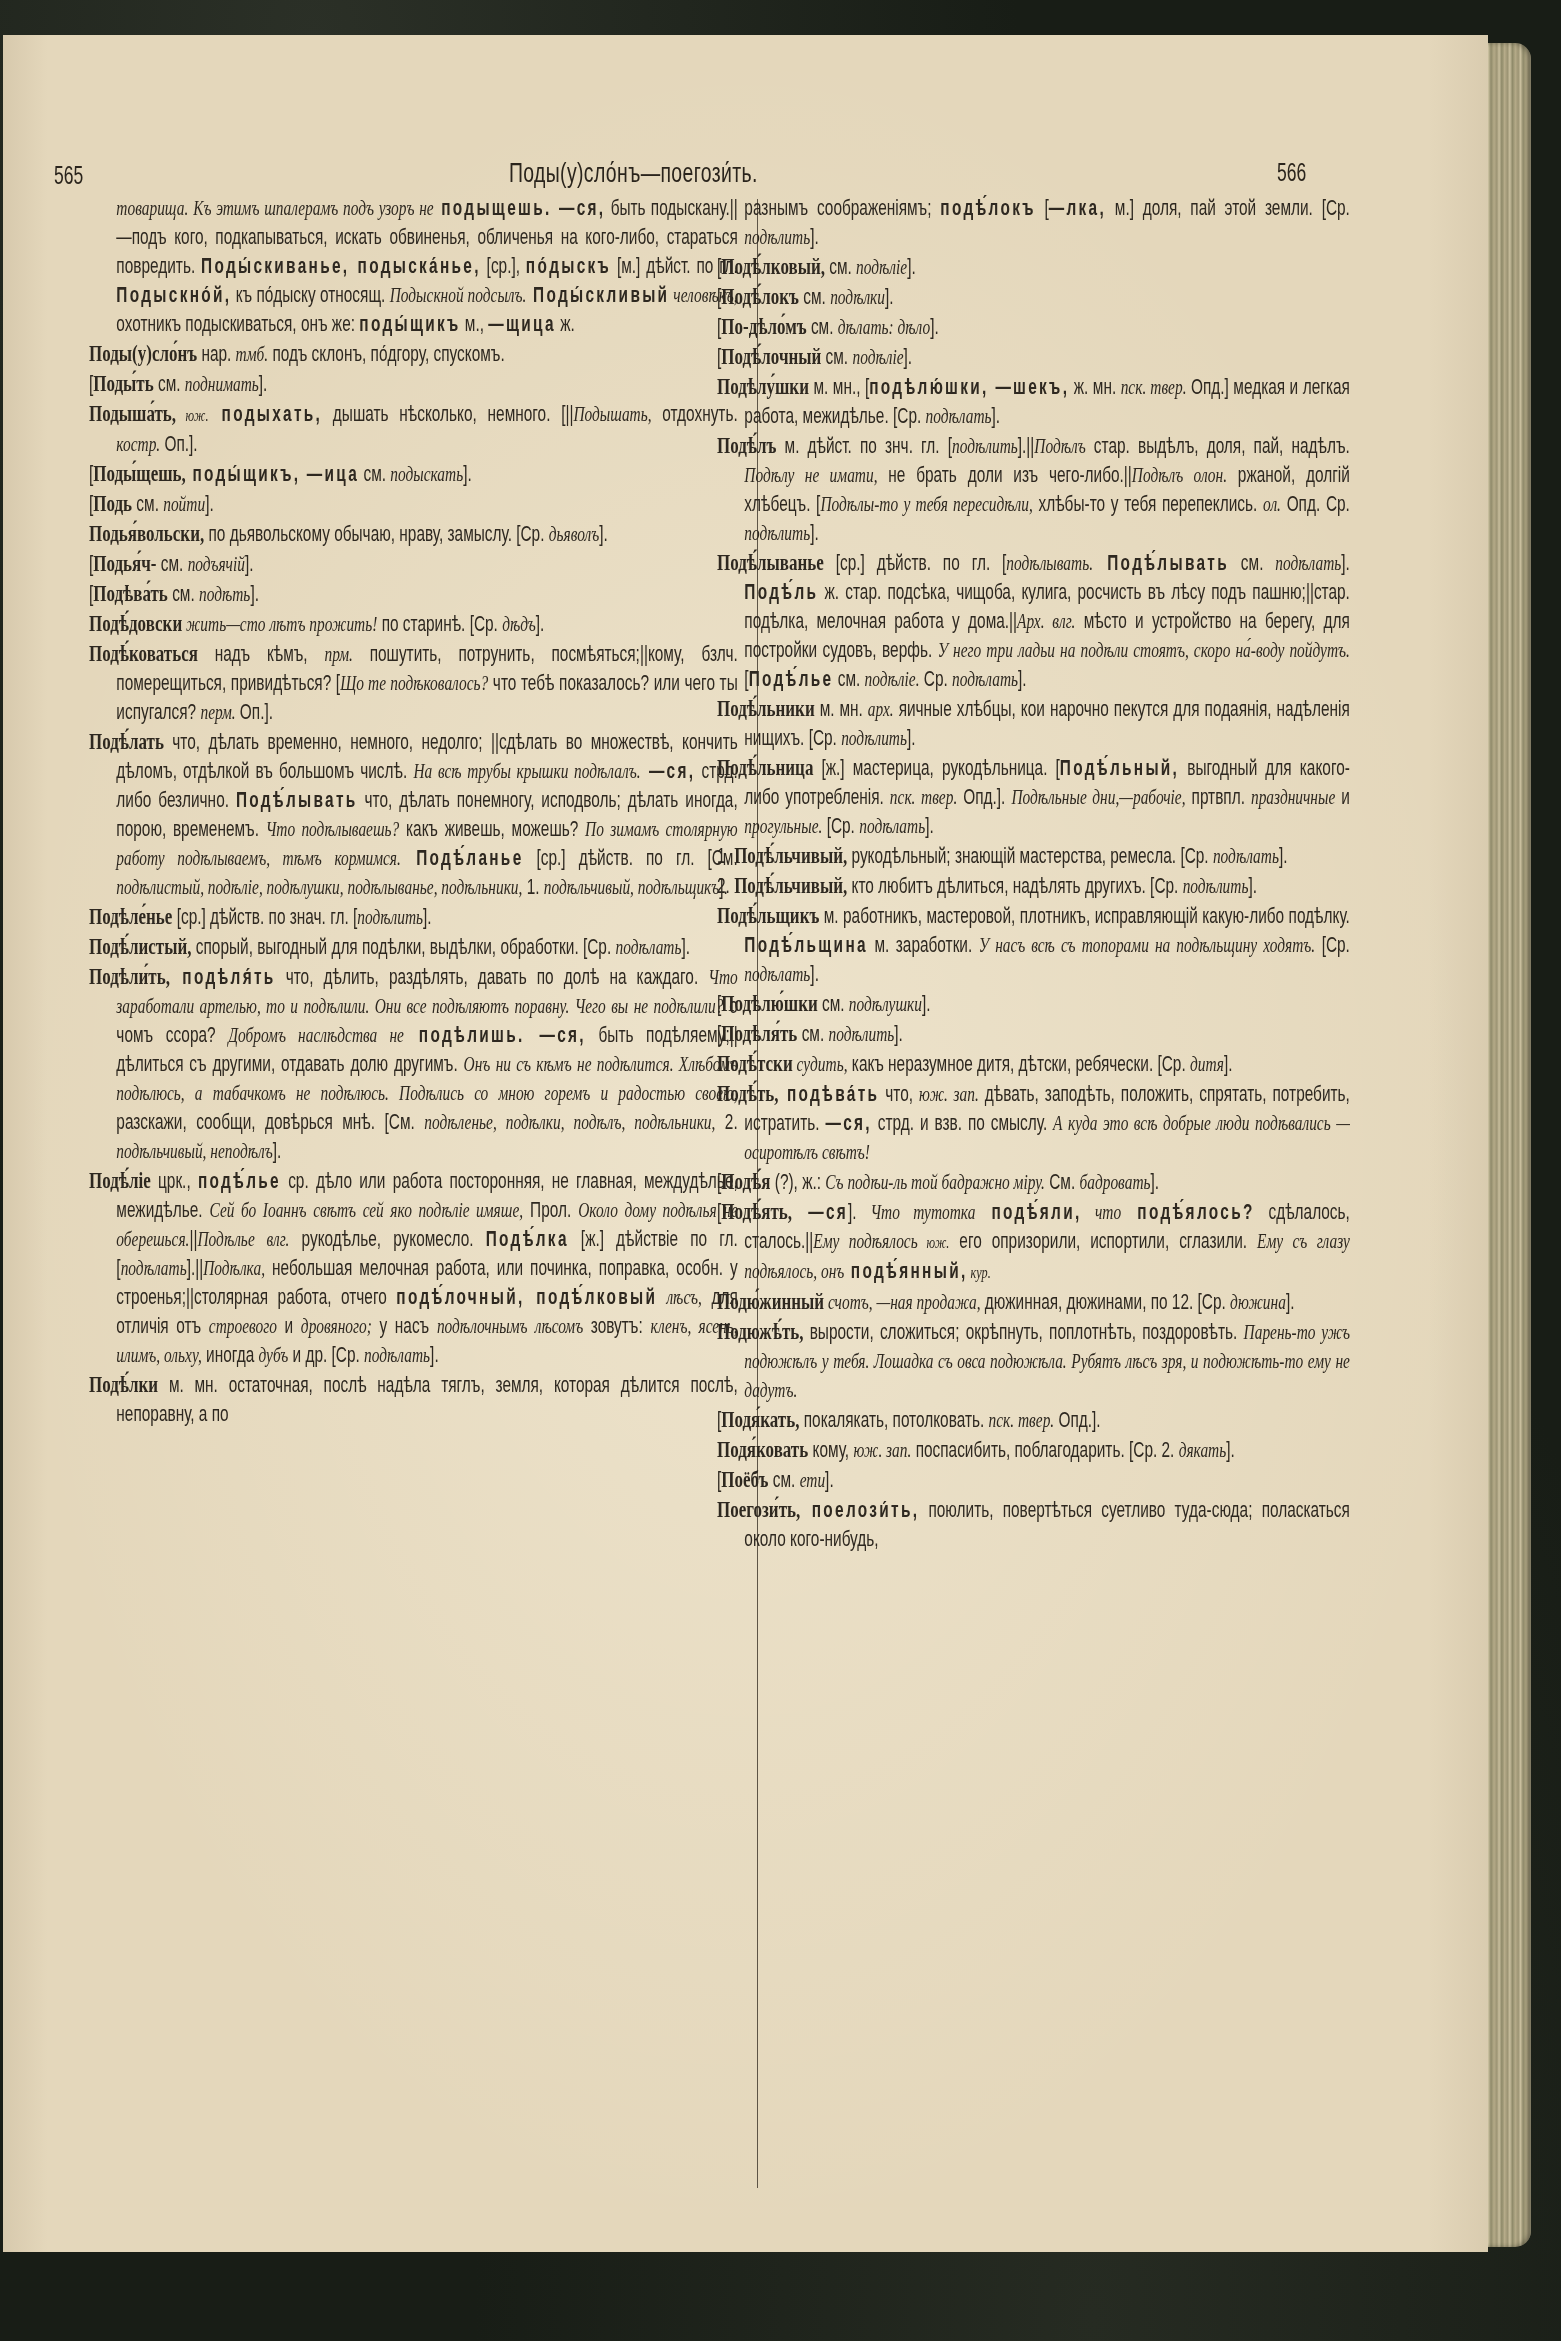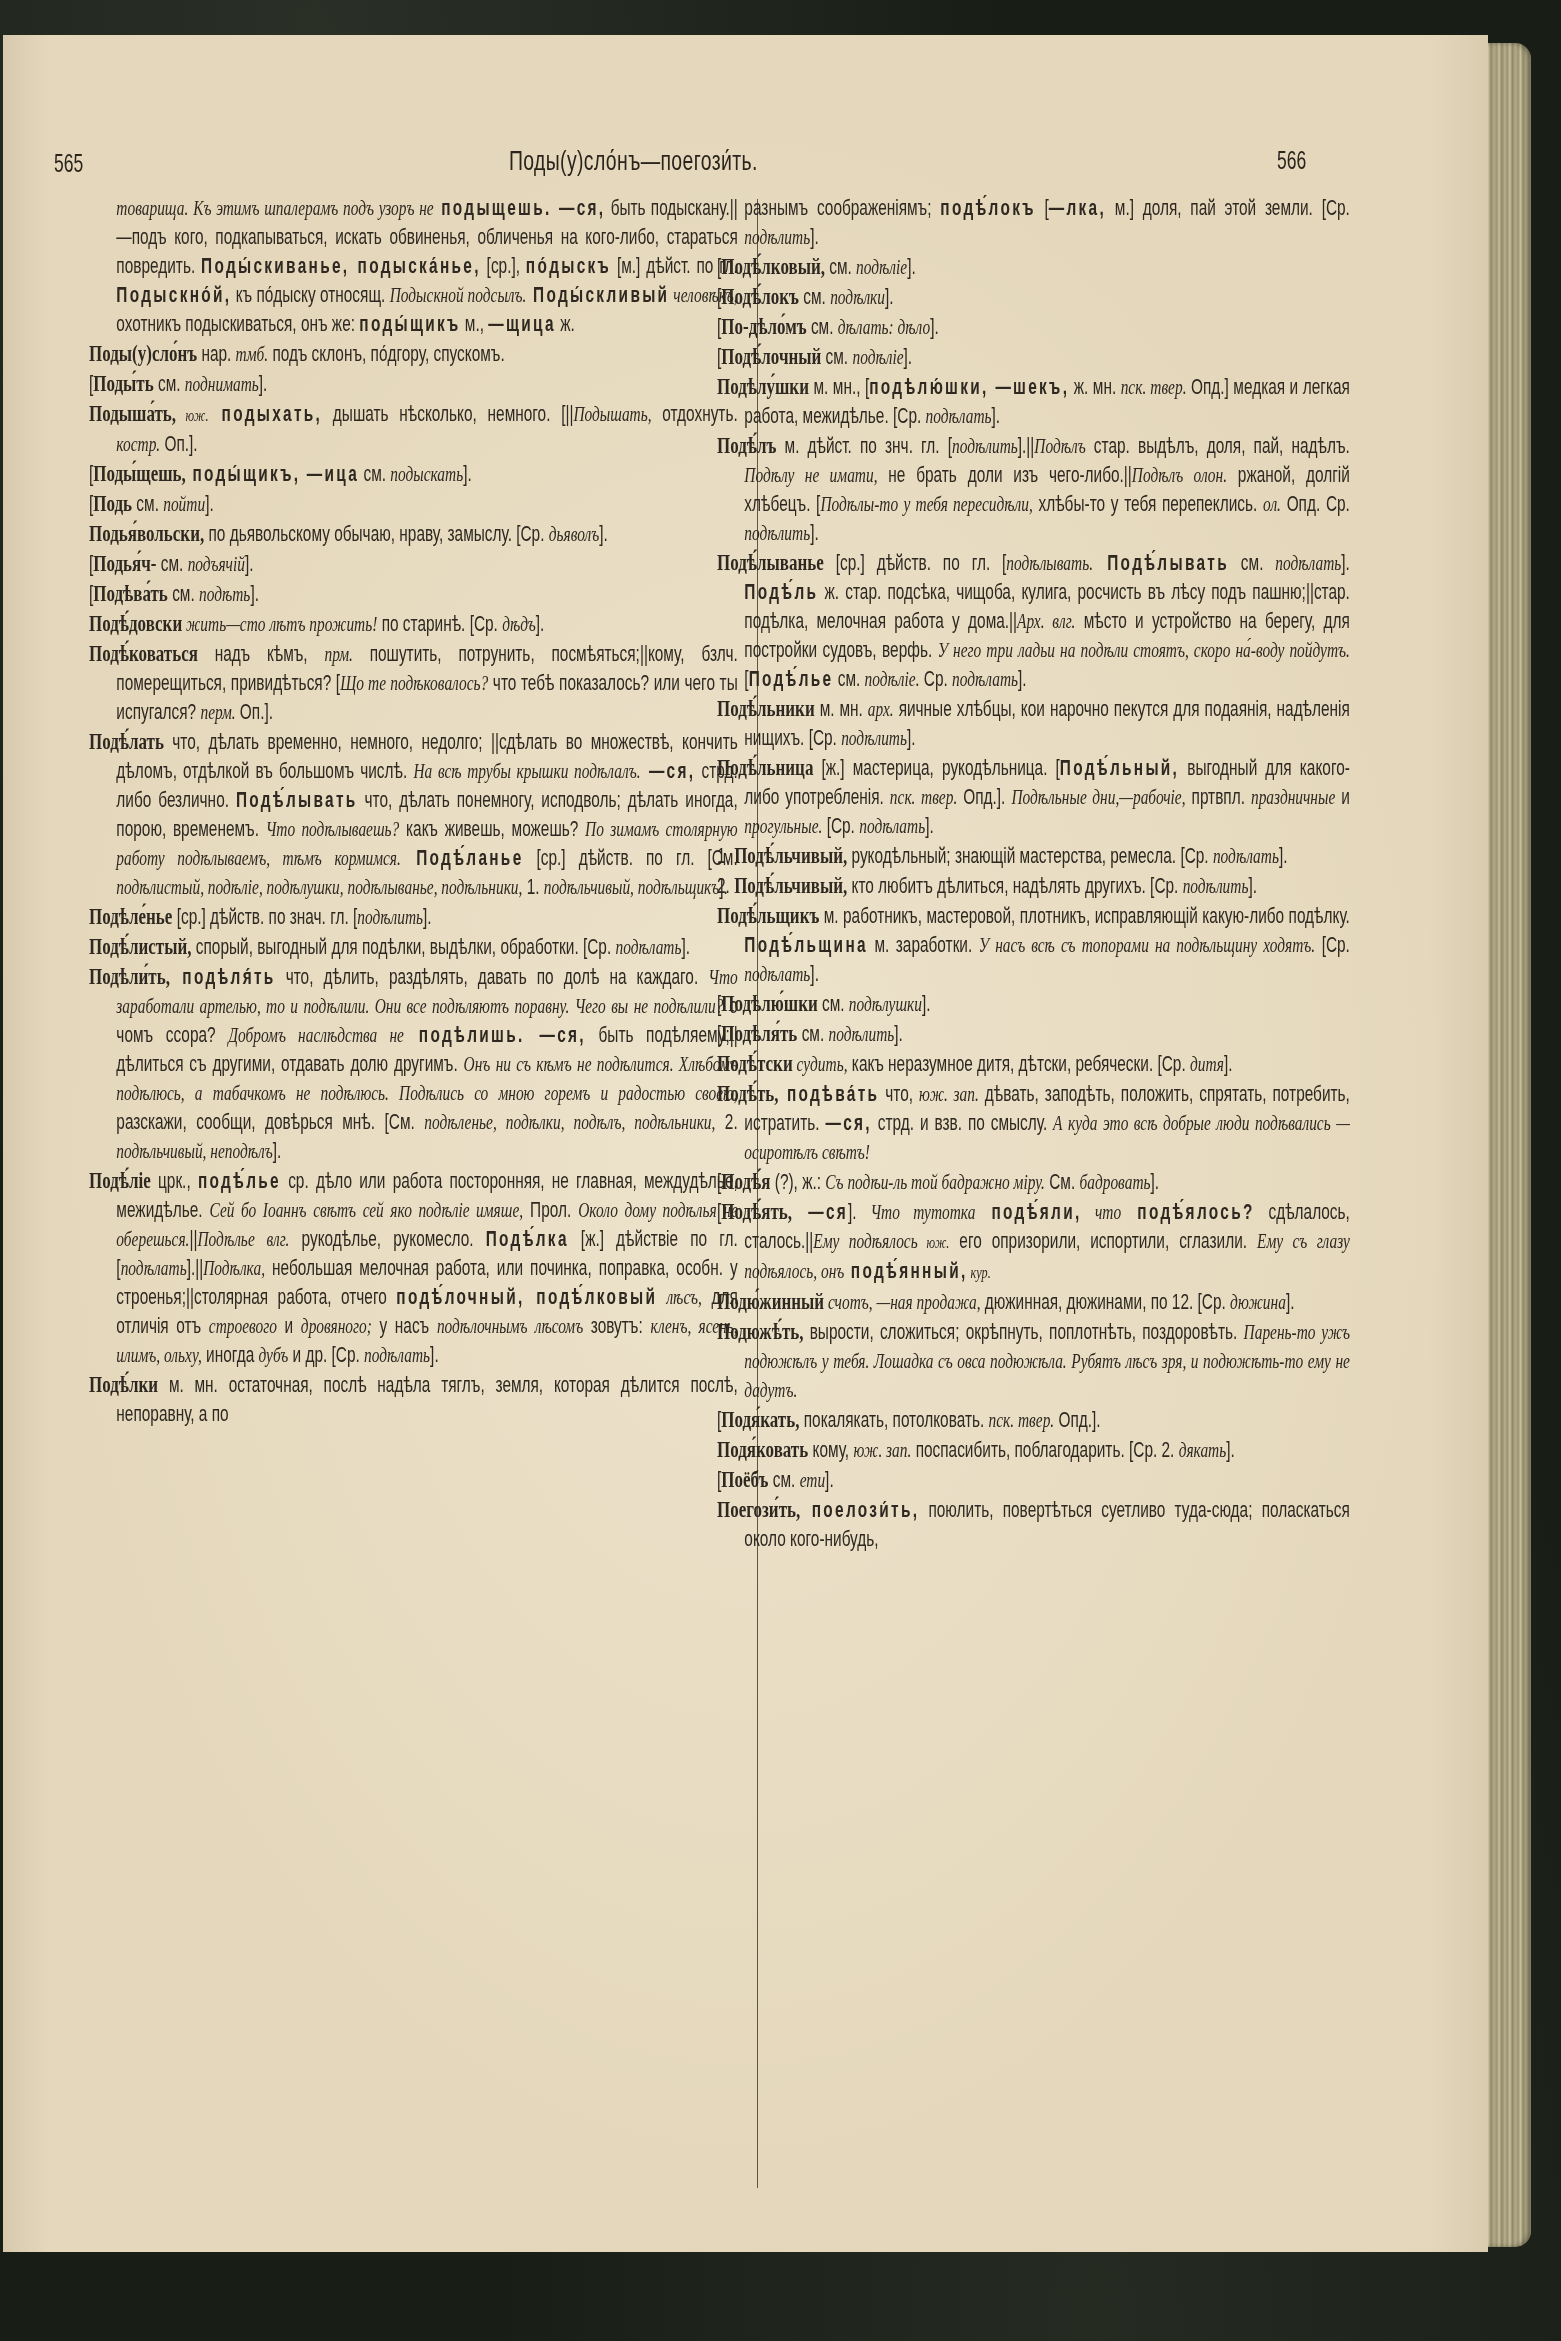--- a/index.html
+++ b/index.html
@@ -23,21 +23,21 @@
       linear-gradient(90deg, rgba(120,100,70,0.12) 0%, rgba(0,0,0,0) 3%, rgba(0,0,0,0) 96%, rgba(120,100,70,0.10) 100%);
   }
   .page-edges {
     position:absolute; left:1483px; top:43px; width:48px; height:2204px;
     background: repeating-linear-gradient(90deg,
       #b7ac8a 0px, #9c9474 3.2px, #c9bf9e 5.4px, #8f8a6a 8px, #b0a784 10.7px);
     border-top-right-radius:16px; border-bottom-right-radius:16px;
     box-shadow: inset -3.2px 0 4.3px rgba(40,40,30,0.45);
   }
   .running-head {
-    position:absolute; top:146px; left:0; width:1485px; height:43px;
+    position:absolute; top:158px; left:0; width:1485px; height:43px;
     color:#2a241c;
     text-align:center;
   }
   .page-num-left { position:absolute; left:54px; top:3.2px; font-size:25px; font-family:"Liberation Sans Narrow","Liberation Sans",sans-serif; transform:scaleX(0.7); transform-origin:left; }
   .page-num-right { position:absolute; left:1277px; top:0; font-size:25px; font-family:"Liberation Sans",sans-serif; transform:scaleX(0.7); transform-origin:left; }
   .head-title { position:absolute; left:509px; top:0; font-size:27px; font-family:"Liberation Sans",sans-serif; transform:scaleX(0.72); transform-origin:left; white-space:nowrap; letter-spacing:0.5px; }
 
   .column {
     position:absolute; top:194px; color:#2e2820;
     font-size:21.4px; line-height:29px;

